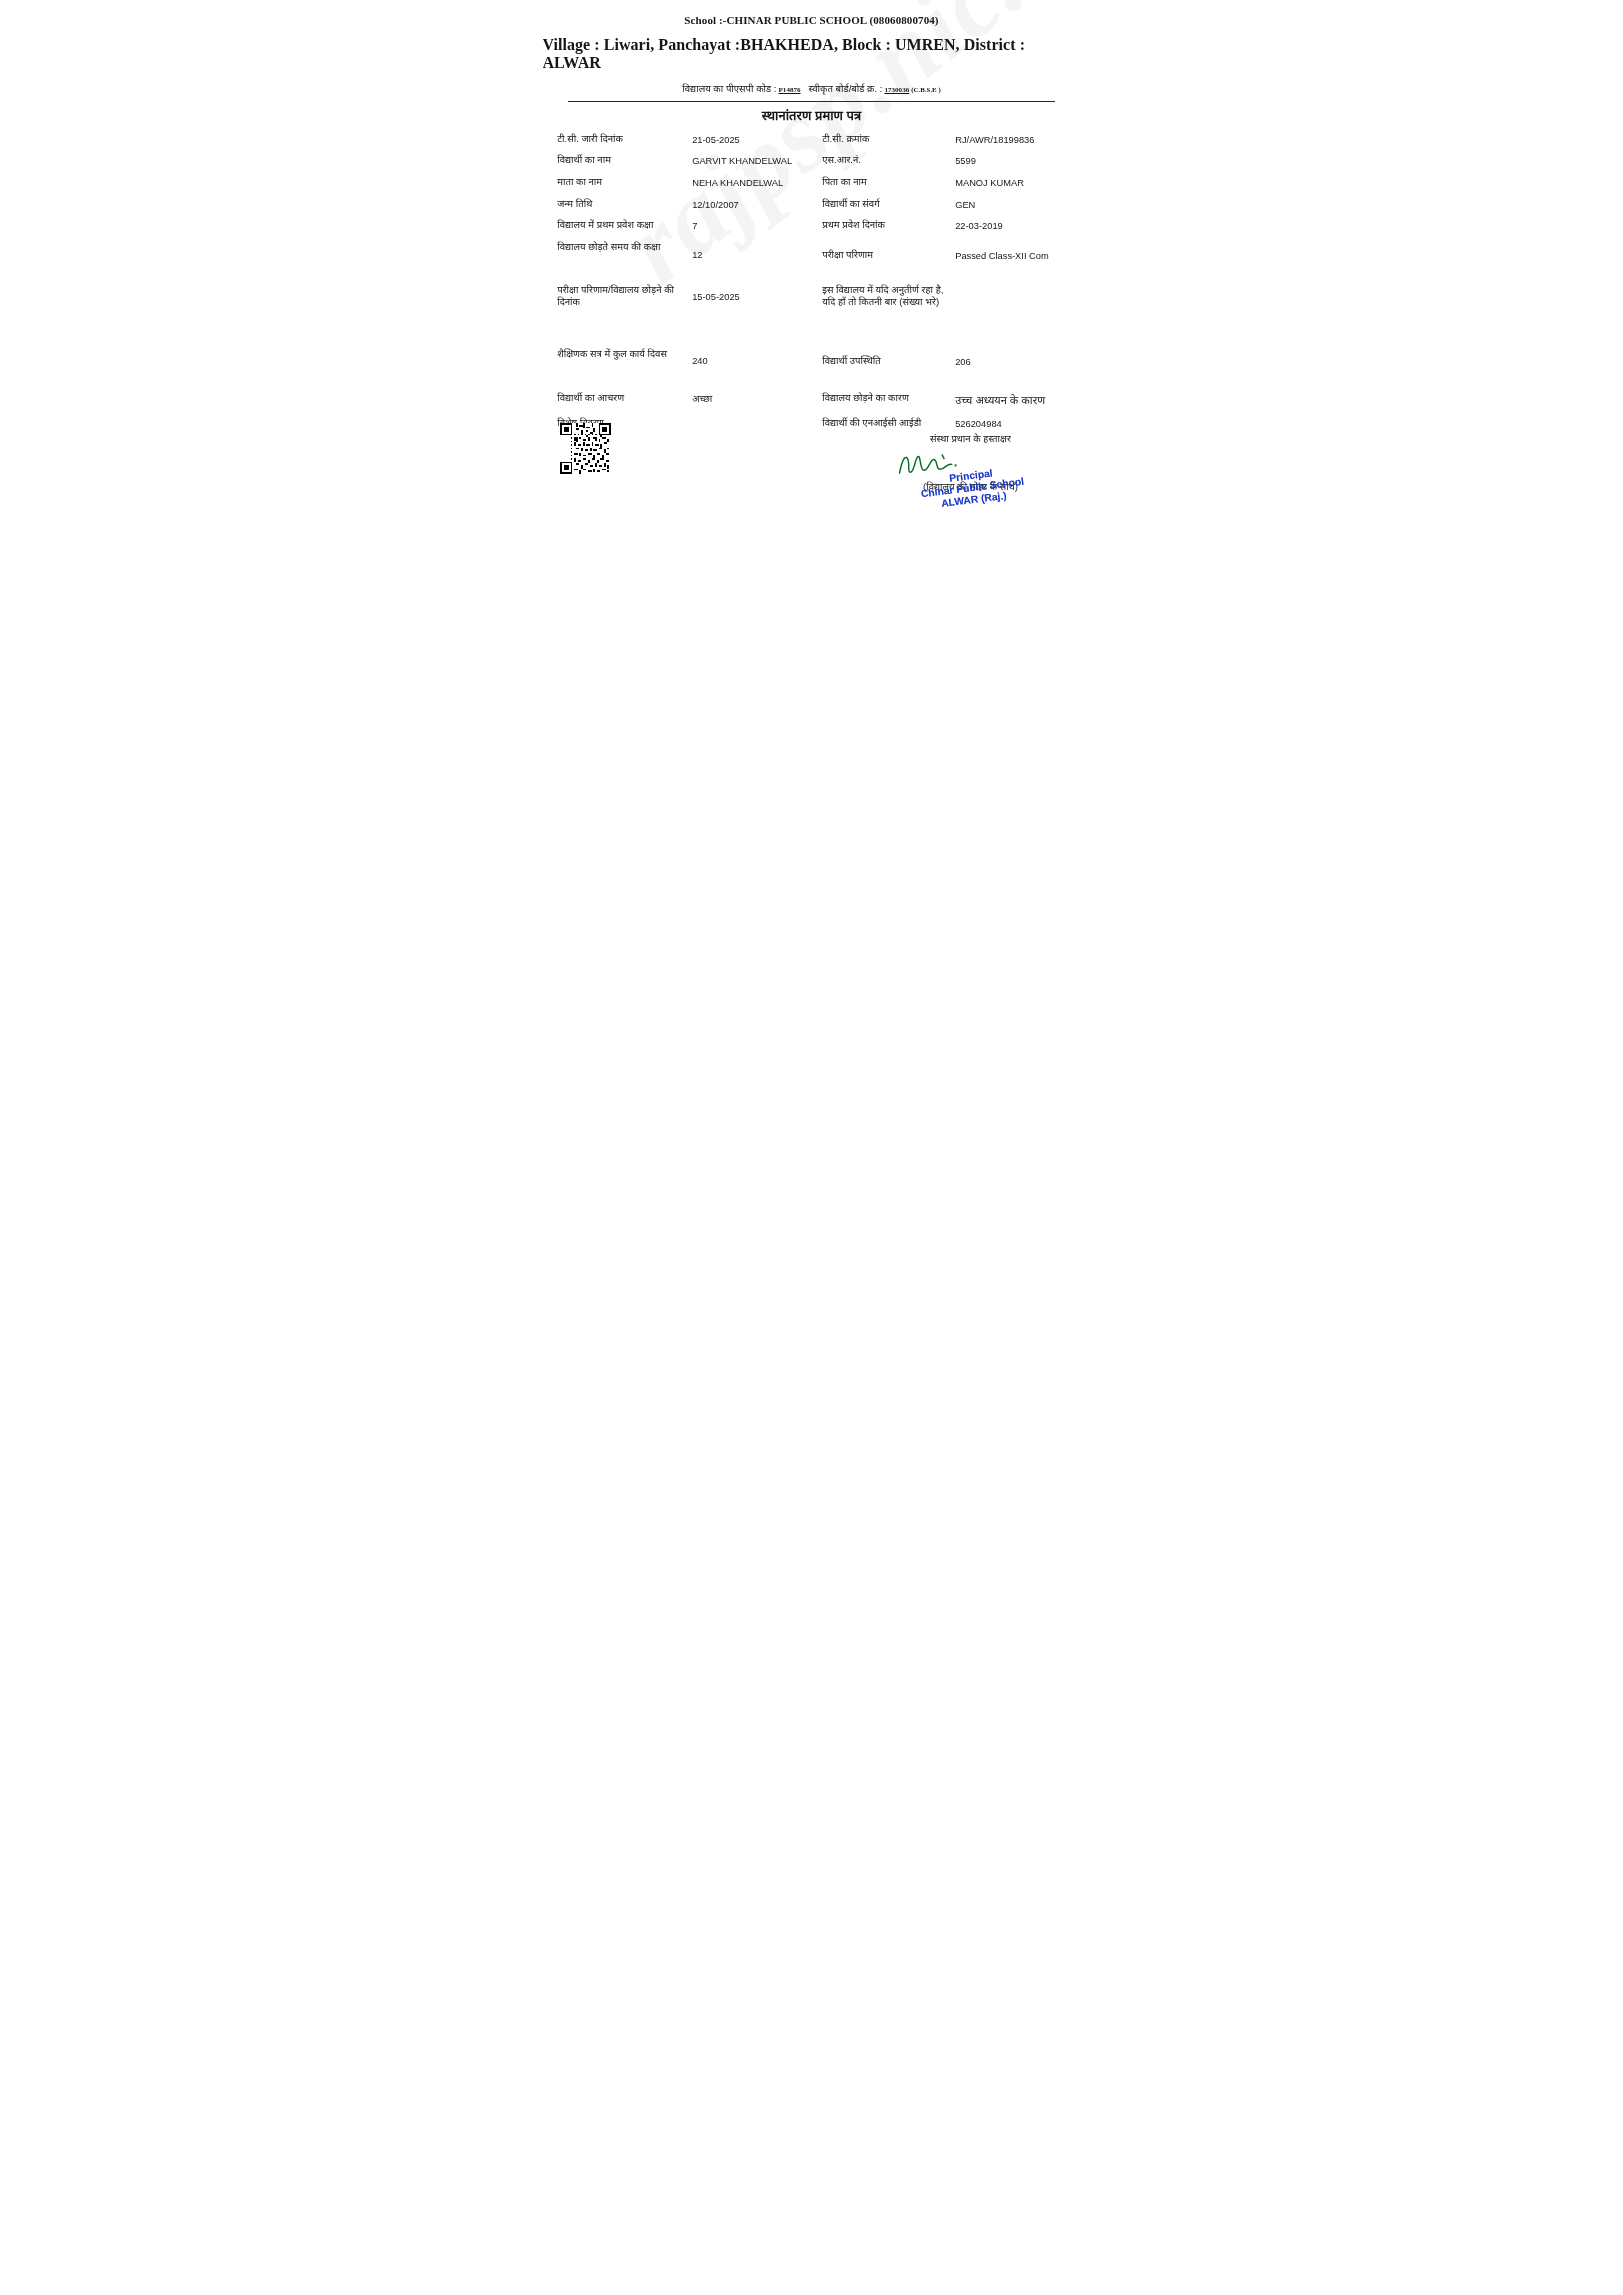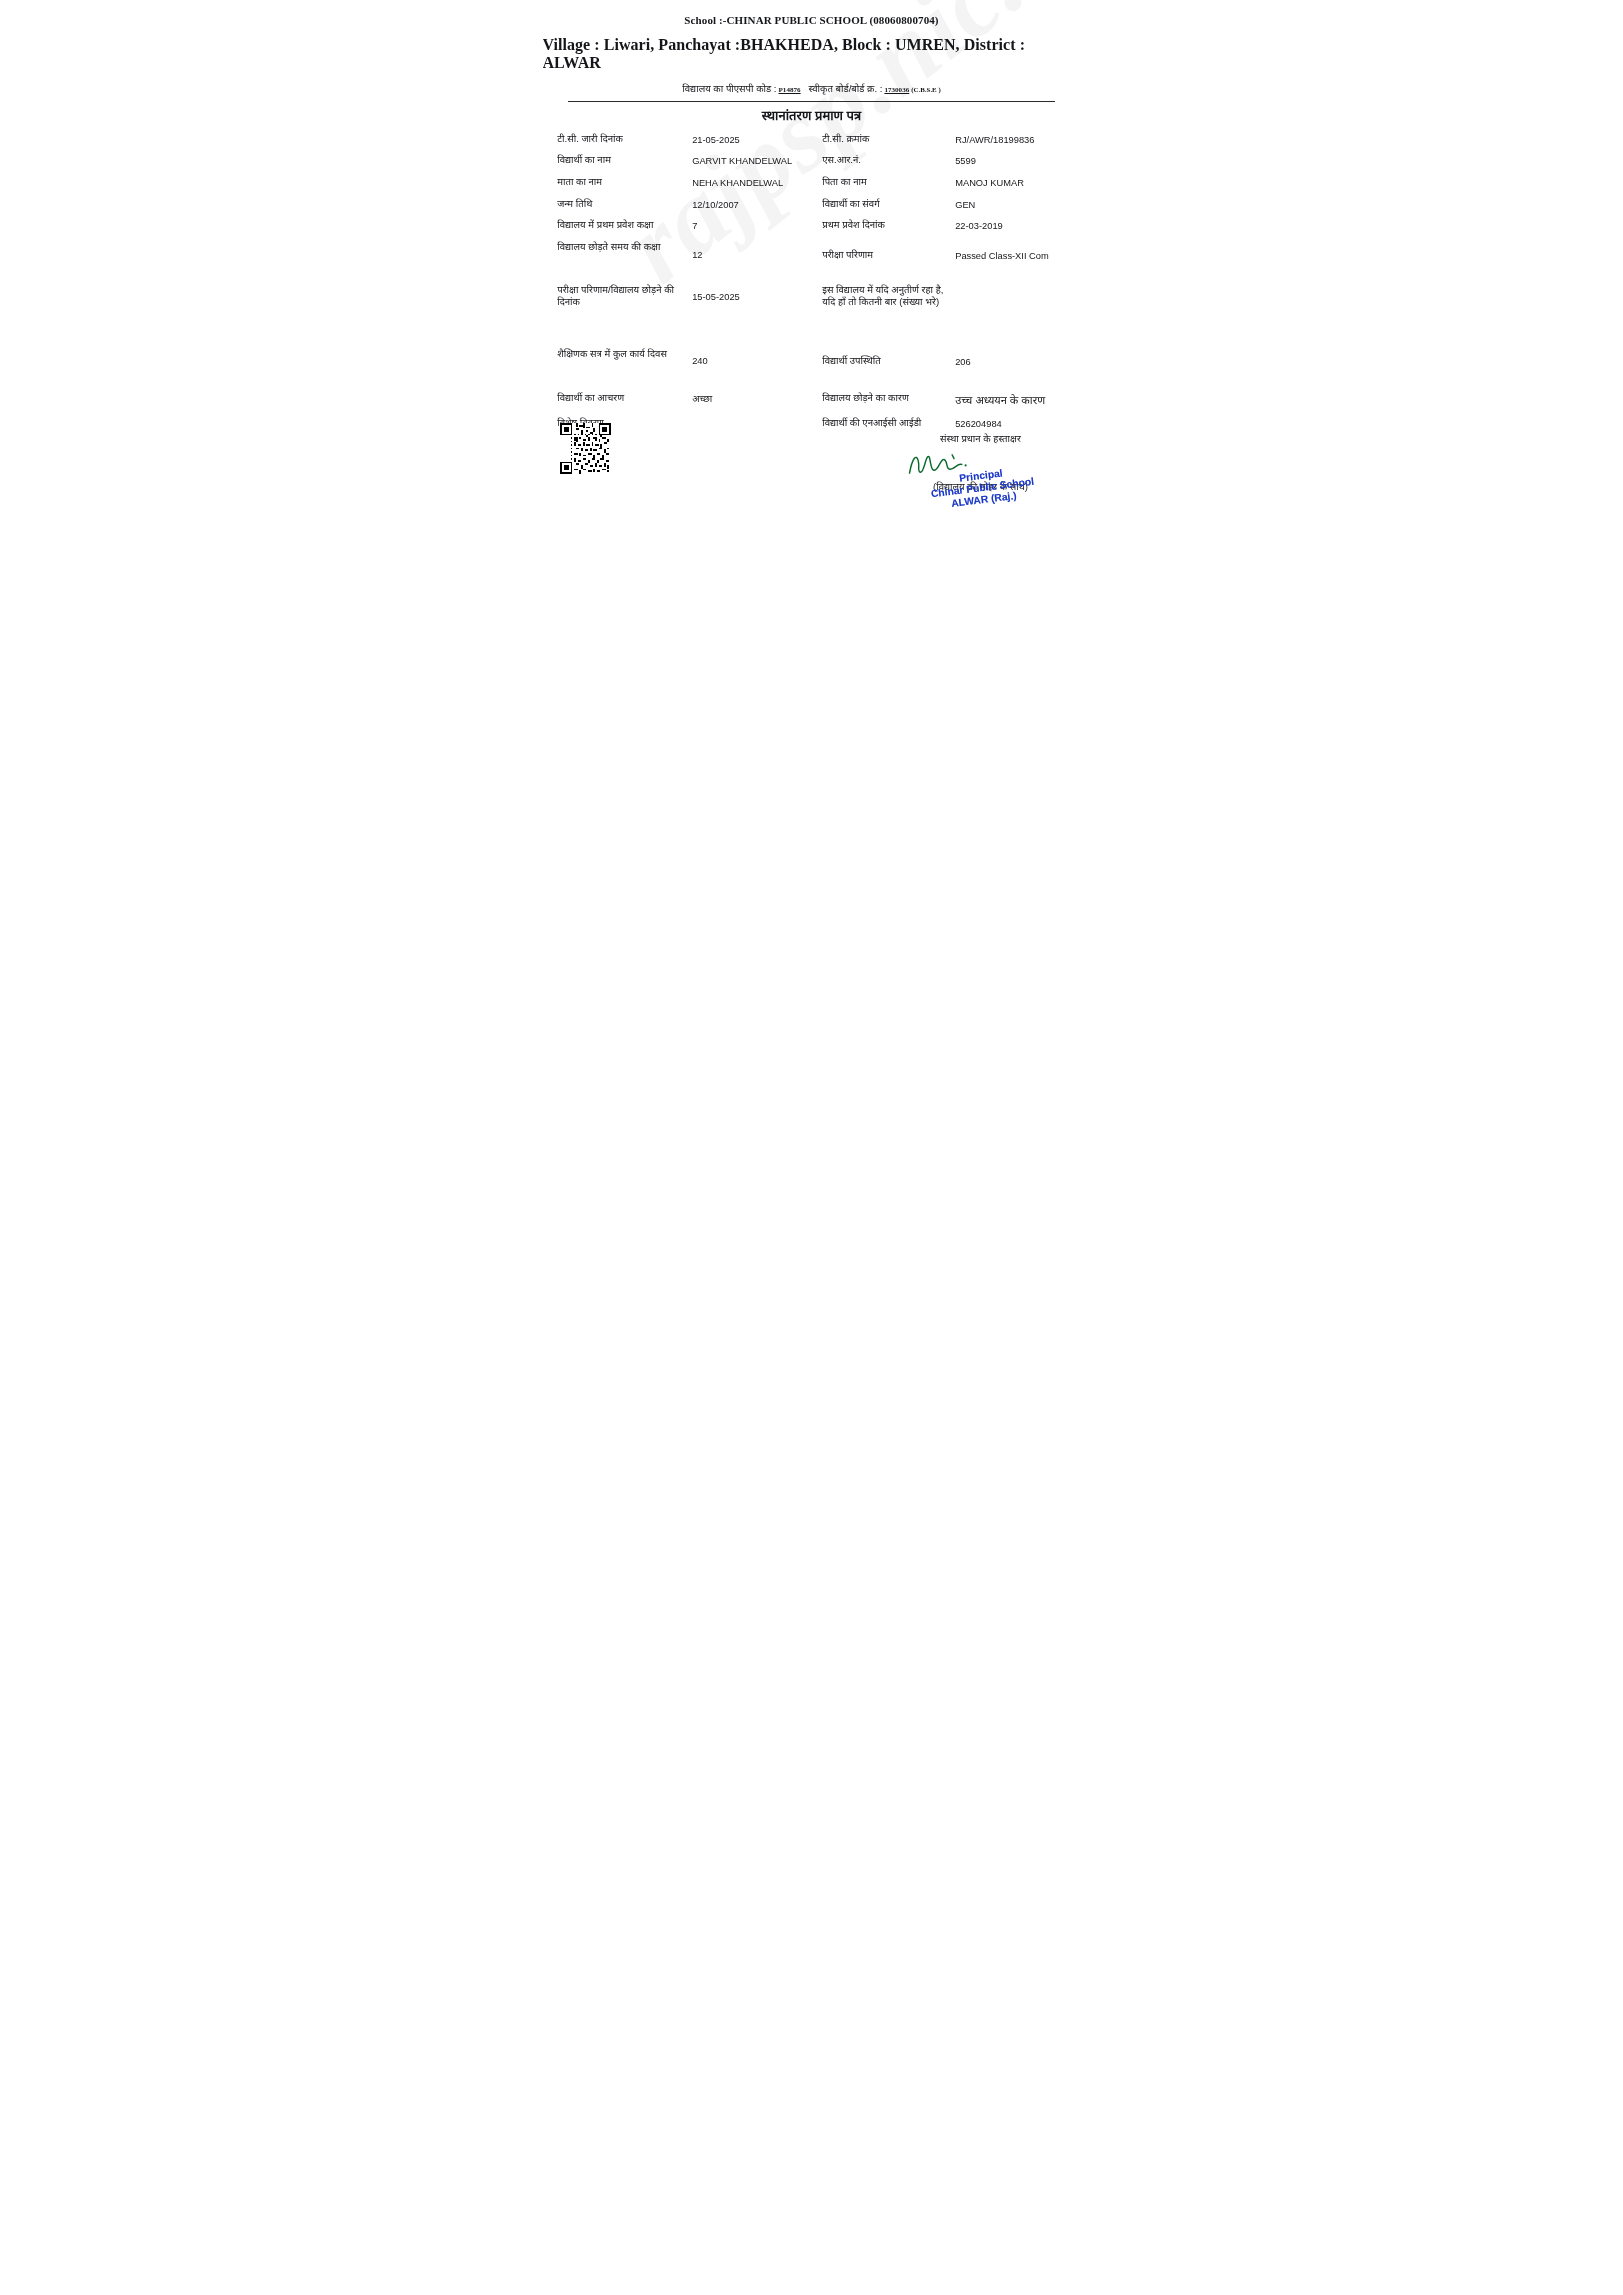--- a/index.html
+++ b/index.html
@@ -136,21 +136,21 @@
     top: 423px;
     width: 51px;
     height: 51px;
     z-index: 3;
   }
   .qr svg { display: block; }
 
   
   .sign-block {
     position: absolute;
-    right: 19px;
+    right: 29px;
     top: 432px;
     width: 162px;
     text-align: center;
     z-index: 3;
   }
   .sign-head {
     font-family: "Liberation Sans", sans-serif;
     font-size: 9.6px;
   }
   .sign-foot {

